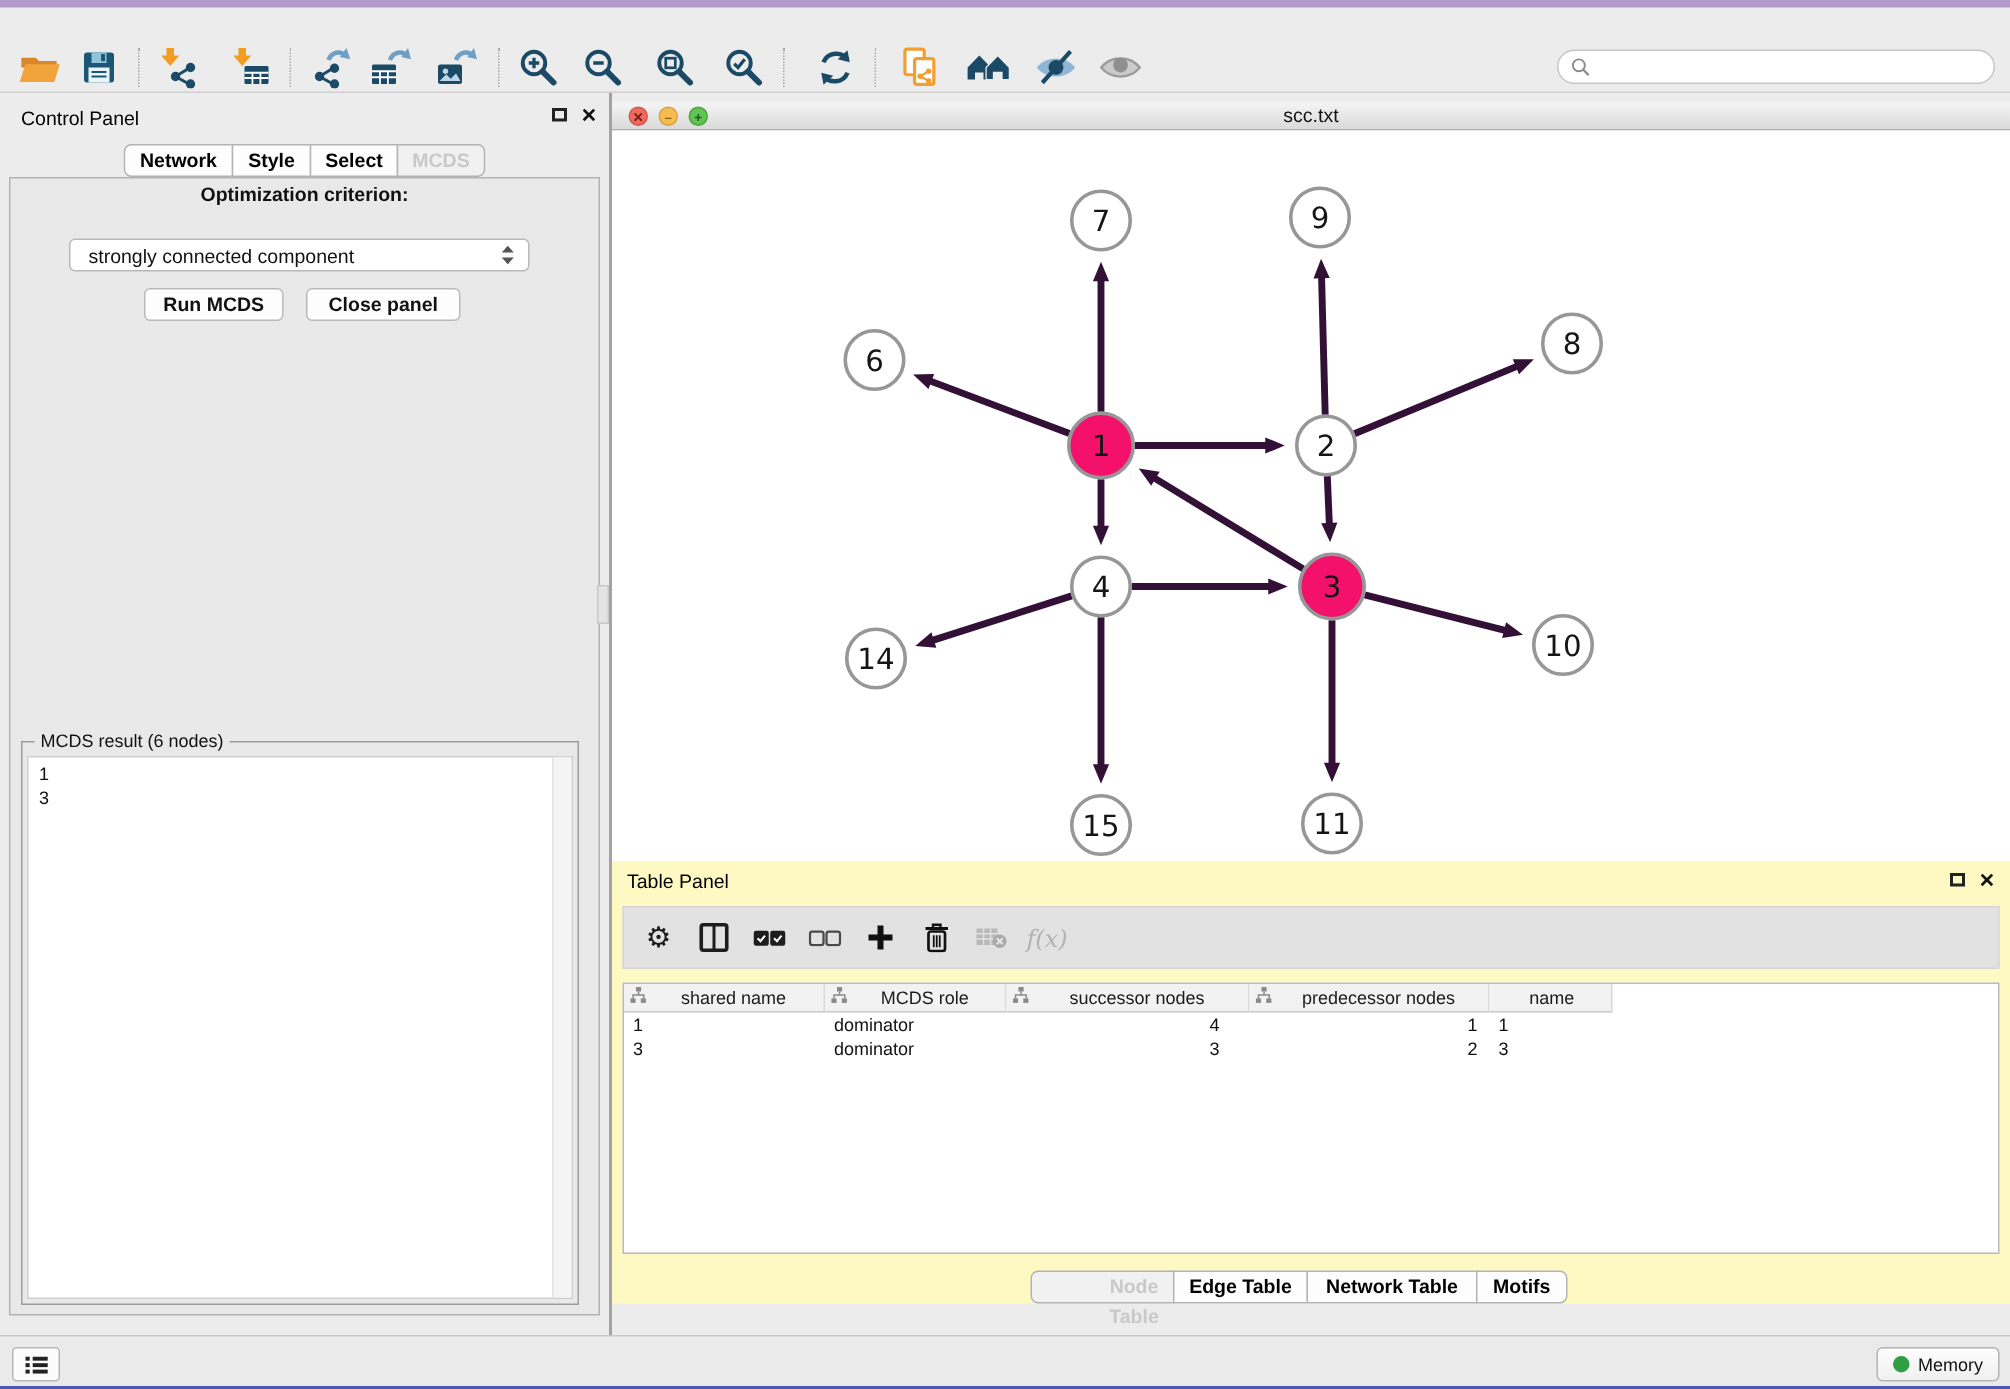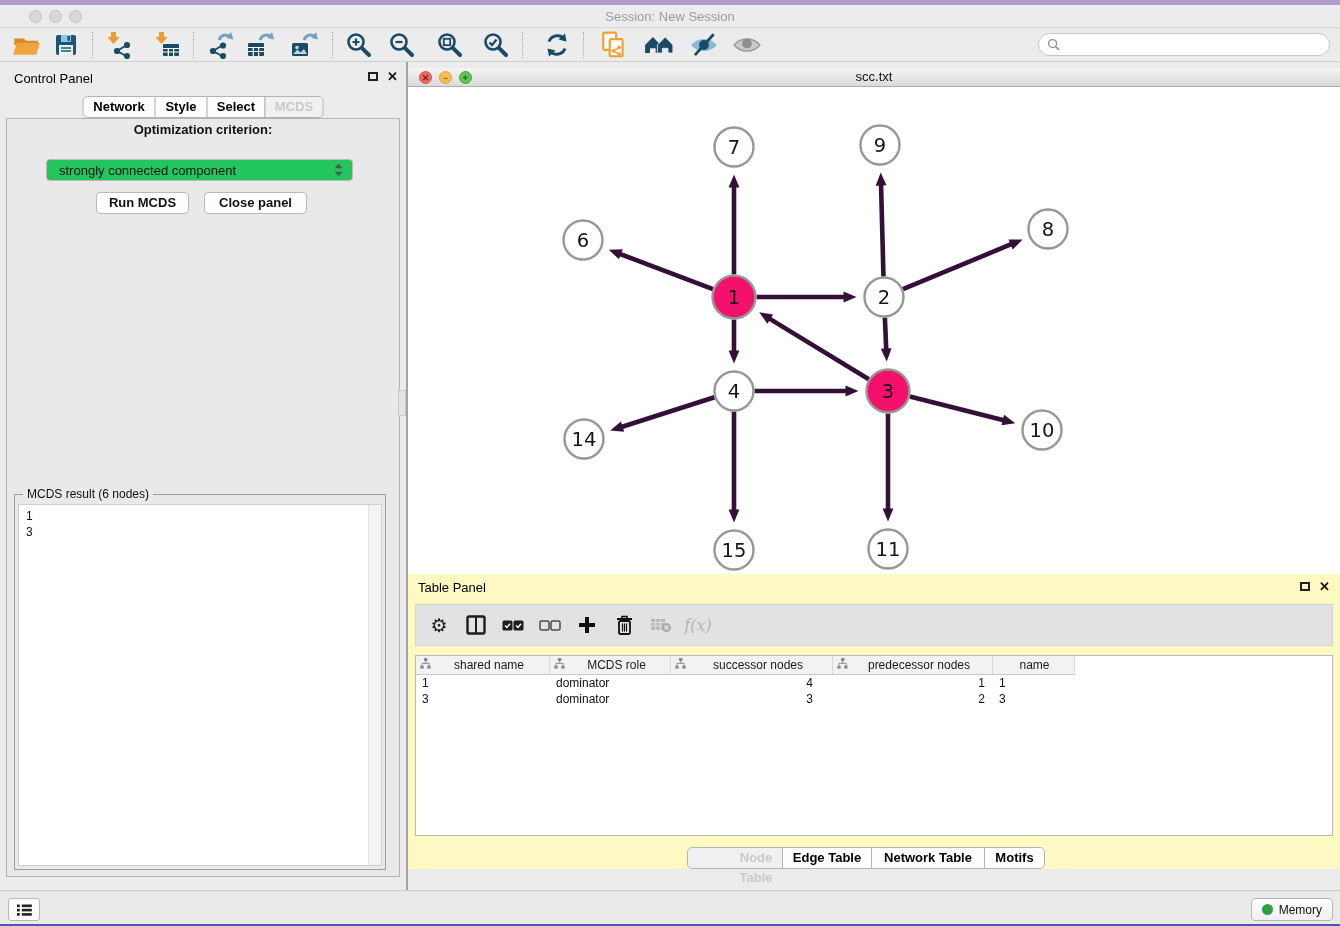--- a/index.html
+++ b/index.html
@@ -29,21 +29,21 @@
   .close-ico{font-size:13px;font-weight:bold;color:#111;line-height:11px;}
   .cp-tabs{position:absolute;left:50%;transform:translateX(-50%);top:34px;height:22px;display:flex;}
   .seg-tab{height:22px;line-height:20px;border:1px solid #b3b3b3;background:#fdfdfd;color:#000;
     font-size:13px;font-weight:bold;text-align:center;margin-left:-1px;padding:0 2px;}
   .seg-tab.first{border-radius:5px 0 0 5px;margin-left:0;}
   .seg-tab.last{border-radius:0 5px 5px 0;}
   .seg-tab.active{background:#f1f1f1;color:#c9c9c9;}
   .cp-box{position:absolute;left:6px;top:56px;width:394px;height:759px;background:#e9e9e9;
     border:1px solid #b3b3b3;}
   .opt-label{position:absolute;left:0;right:0;top:3px;text-align:center;font-size:13px;font-weight:bold;}
-  .dropdown{position:absolute;left:39px;top:40px;width:307px;height:22px;background:#22c55e;
+  .dropdown{position:absolute;left:39px;top:40px;width:307px;height:22px;background:#ffffff;
     border:1px solid #b9b9b9;border-radius:4px;display:flex;align-items:center;
     padding:0 8px 0 12px;font-size:13px;}
   .dropdown .dd-label{flex:1;}
   .btn{position:absolute;height:22px;background:#fdfdfd;border:1px solid #b9b9b9;border-radius:4px;
     font-size:13px;font-weight:bold;text-align:center;line-height:20px;}
   .result-group{position:absolute;left:7px;top:375px;width:372px;height:376px;border:1px solid #9d9d9d;}
   .result-legend{position:absolute;left:8px;top:-8px;background:#e9e9e9;padding:0 4px;font-size:12px;}
   .result-inner{position:absolute;left:3px;right:3px;top:9px;bottom:3px;background:#fff;
     border:1px solid #cfcfcf;}
   .result-list{position:absolute;left:0;top:0;right:14px;bottom:0;padding:3px 0 0 7px;
@@ -94,26 +94,20 @@
     padding:0 10px;font-size:12px;}
   .mem-dot{width:11px;height:11px;border-radius:50%;}
   .bottom-strip{position:absolute;left:0;bottom:0;width:1340px;height:2px;background:#4a58b4;}
 </style>
 </head>
 <body>
 
 <div class="screen">
   <div class="top-strip"></div>
 
-  <div class="titlebar">
-    <span class="tl-dot" style="left:29px"></span>
-    <span class="tl-dot" style="left:49px"></span>
-    <span class="tl-dot" style="left:69px"></span>
-    <div class="title">Session: New Session</div>
-  </div>
 
   <div class="main-toolbar">
     <span class="icon-btn">
       <svg width="30" height="30" viewBox="0 0 28 28">
           <path d="M3 8h9l2 2h11v4H3z" fill="#d8882b"></path>
           <path d="M2 23l3.5-11h21.5l-3.5 11z" fill="#f2a43c"></path>
         </svg>
     </span>
     <span class="icon-btn">
       <svg width="28" height="28" viewBox="0 0 28 28">

